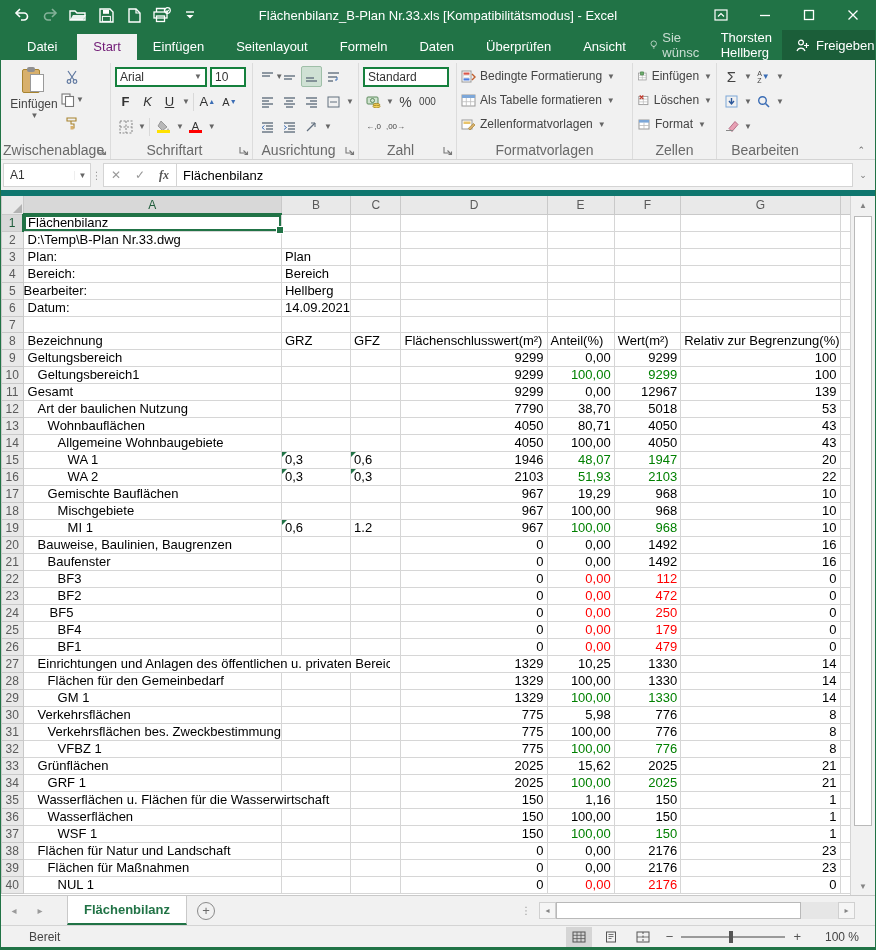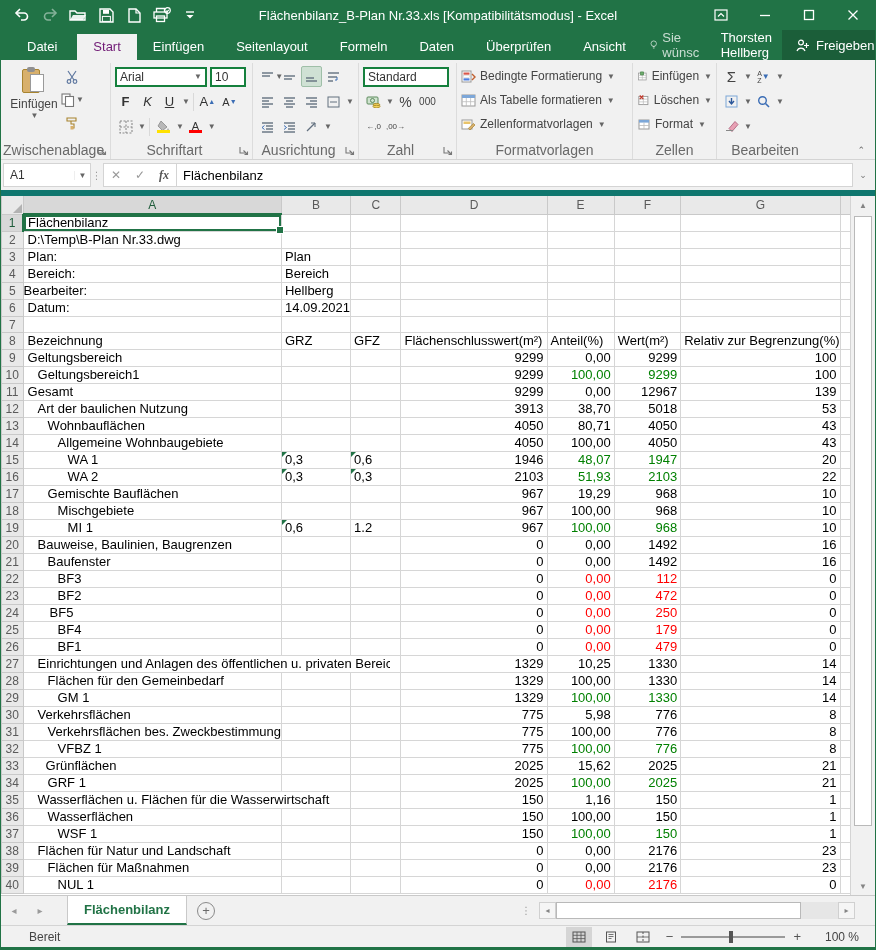--- a/index.html
+++ b/index.html
@@ -752,21 +752,21 @@
             <td class="num">139</td>
             <td></td>
           </tr>
           <tr>
             <th class="rowhead">12</th>
             <td class="ca">
               <span class="ct" style="padding-left: 14px;">Art der baulichen Nutzung</span>
             </td>
             <td class="cbc"></td>
             <td class="cbc"></td>
-            <td class="num">3913</td>
+            <td class="num">7790</td>
             <td class="num">38,70</td>
             <td class="num">5018</td>
             <td class="num">53</td>
             <td></td>
           </tr>
           <tr>
             <th class="rowhead">13</th>
             <td class="ca">
               <span class="ct" style="padding-left: 24px;">Wohnbauflächen</span>
             </td>
@@ -1021,21 +1021,21 @@
             <td class="cbc"></td>
             <td class="num">775</td>
             <td class="num cg">100,00</td>
             <td class="num cg">776</td>
             <td class="num">8</td>
             <td></td>
           </tr>
           <tr>
             <th class="rowhead">33</th>
             <td class="ca">
-              <span class="ct" style="padding-left: 14px; margin-left: 8px;">Grünflächen</span>
+              <span class="ct" style="padding-left: 14px;">Grünflächen</span>
             </td>
             <td class="cbc"></td>
             <td class="cbc"></td>
             <td class="num">2025</td>
             <td class="num">15,62</td>
             <td class="num">2025</td>
             <td class="num">21</td>
             <td></td>
           </tr>
           <tr>

